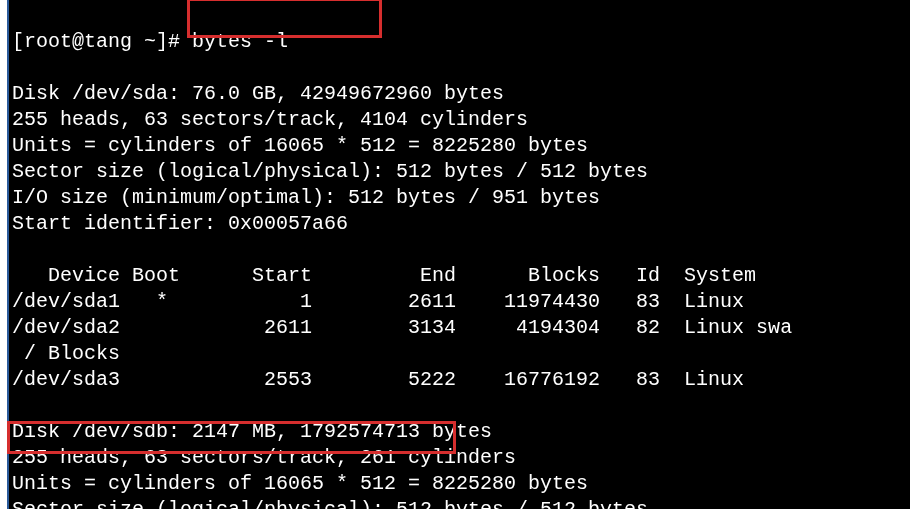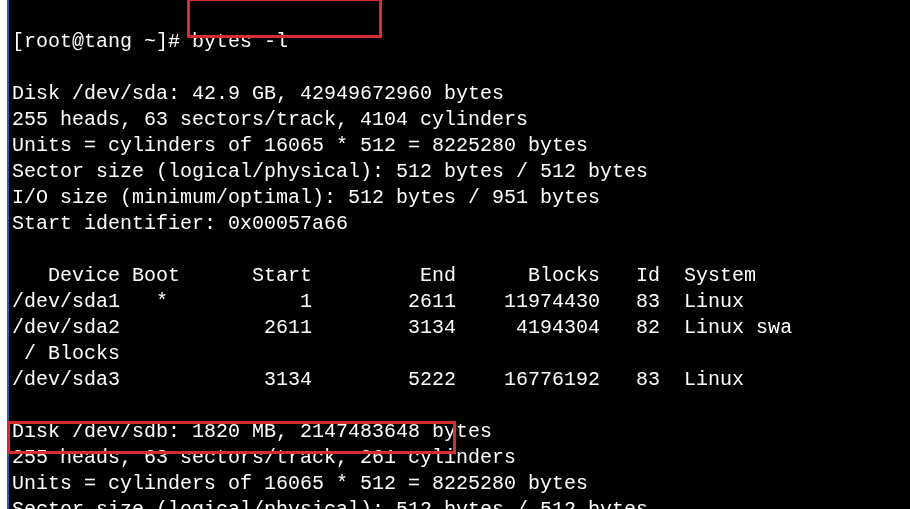--- a/index.html
+++ b/index.html
@@ -51,33 +51,33 @@
     font-size: inherit;
     line-height: inherit;
   }
 </style>
 </head>
 <body>
 
 <div class="terminal">
 <pre><span>[root@tang ~]#</span> <span>bytes -l</span>
 
-<span>Disk /dev/sda: 42.9 GB, 42949672960 bytes</span>
+<span>Disk /dev/sda: 76.0 GB, 42949672960 bytes</span>
 <span>255 heads, 63 sectors/track, 4104 cylinders</span>
 <span>Units = cylinders of 16065 * 512 = 8225280 bytes</span>
 <span>Sector size (logical/physical): 512 bytes / 512 bytes</span>
 <span>I/O size (minimum/optimal): 512 bytes / 951 bytes</span>
 <span>Start identifier: 0x00057a66</span>
 
 <span>   Device Boot      Start         End      Blocks   Id  System</span>
 <span>/dev/sda1   *           1        2611    11974430   83  Linux</span>
 <span>/dev/sda2            2611        3134     4194304   82  Linux swa</span>
 <span> / Blocks</span>
-<span>/dev/sda3            3134        5222    16776192   83  Linux</span>
+<span>/dev/sda3            2553        5222    16776192   83  Linux</span>
 
-<span>Disk /dev/sdb: 1820 MB, 2147483648 bytes</span>
+<span>Disk /dev/sdb: 2147 MB, 1792574713 bytes</span>
 <span>255 heads, 63 sectors/track, 261 cylinders</span>
 <span>Units = cylinders of 16065 * 512 = 8225280 bytes</span>
 <span>Sector size (logical/physical): 512 bytes / 512 bytes</span></pre>
 </div>
 
 <div class="highlight-cmd hl1"></div>
 <div class="highlight-cmd hl2"></div>
 
 </body></html>

